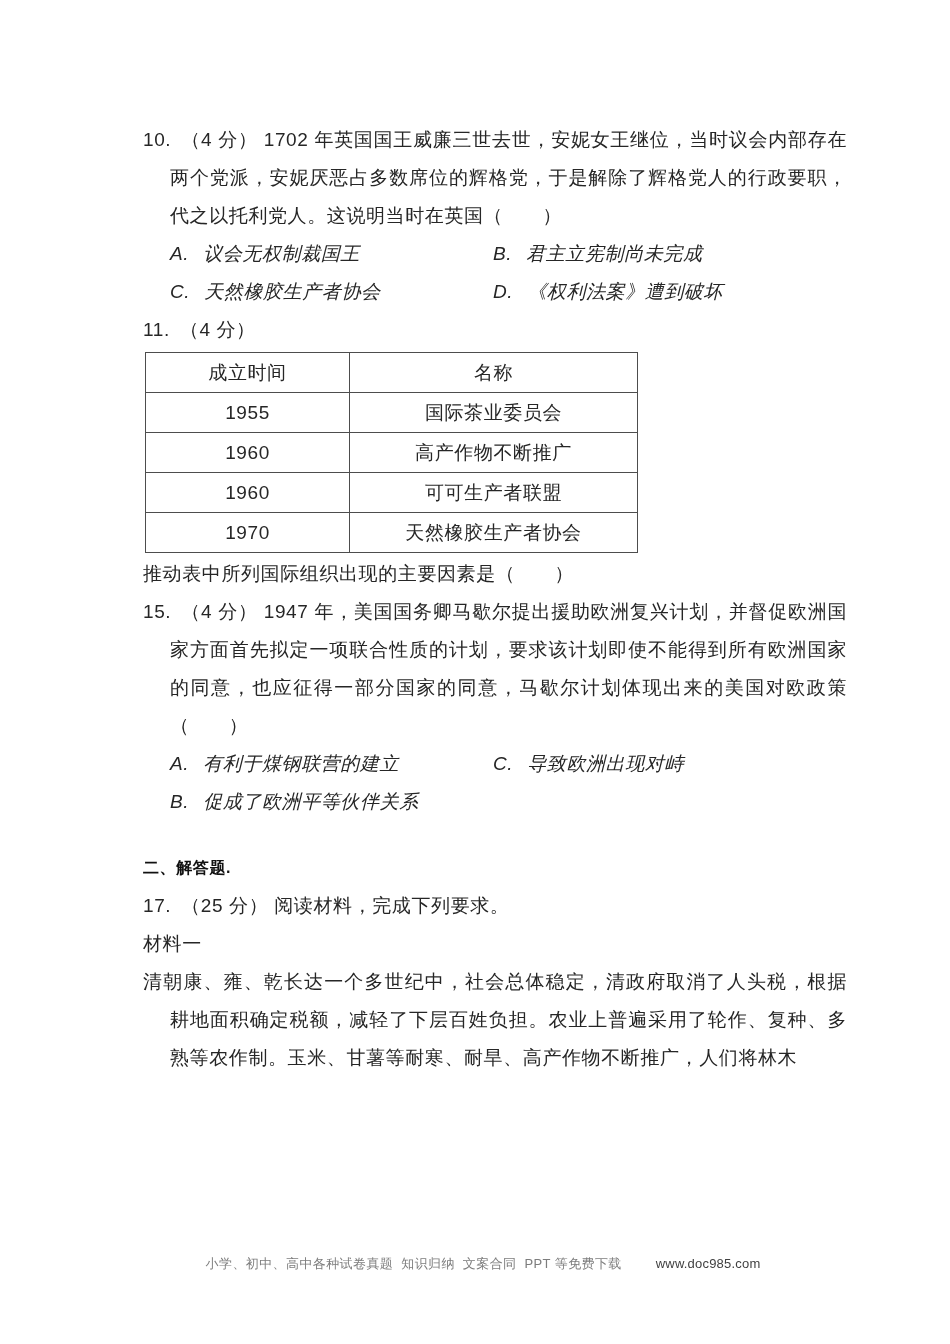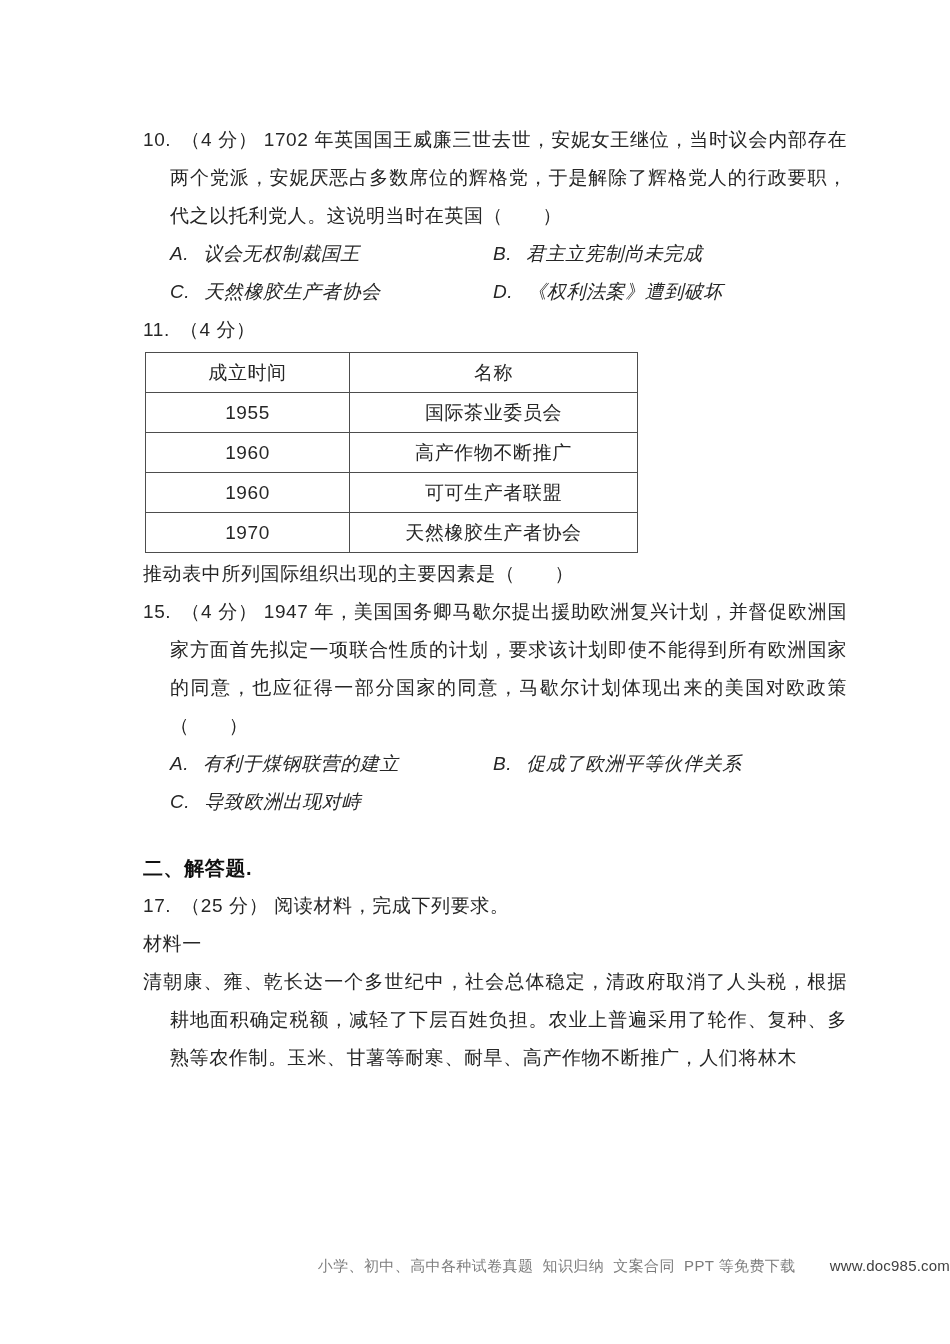--- a/index.html
+++ b/index.html
@@ -65,35 +65,35 @@
     height: 39px;
     text-align: center;
     vertical-align: middle;
     font-weight: normal;
     padding: 0;
   }
   table.q-table .col-time { width: 203px; }
   table.q-table .col-name { width: 287px; }
   .section-heading {
     font-weight: bold;
-    font-size: 20px;
+    font-size: 16px;
     line-height: 38px;
     margin-top: 28px;
     color: #111111;
   }
   .material-label {
     line-height: 38px;
   }
   .footer {
     position: absolute;
     top: 1240px;
     left: 0;
     width: 100%;
-    text-align: right;
-    font-size: 15px;
+    text-align: center;
+    font-size: 13px;
     letter-spacing: 0.4px;
     color: #7d7d7d;
     white-space: pre-wrap;
   }
   .footer .footer-url {
     color: #3f3f3f;
     margin-left: 34px;
     letter-spacing: 0.2px;
   }
 </style>
@@ -156,24 +156,24 @@
 
     <section>
       <div class="hang">
         <span class="qnum">15.</span><span class="score">（4 分）</span><span>1947 年，美国国务卿马歇尔提出援助欧洲复兴计划，并督促欧洲国家方面首先拟定一项联合性质的计划，要求该计划即使不能得到所有欧洲国家的同意，也应征得一部分国家的同意，马歇尔计划体现出来的美国对欧政策（　　）</span>
       </div>
       <div class="opts two-col">
         <div class="opt">
           <span class="opt-label">A.</span><span>有利于煤钢联营的建立</span>
         </div>
         <div class="opt">
-          <span class="opt-label">B.</span><span>促成了欧洲平等伙伴关系</span>
+          <span class="opt-label">C.</span><span>导致欧洲出现对峙</span>
         </div>
         <div class="opt">
-          <span class="opt-label">C.</span><span>导致欧洲出现对峙</span>
+          <span class="opt-label">B.</span><span>促成了欧洲平等伙伴关系</span>
         </div>
       </div>
     </section>
 
     <div class="section-heading">二、解答题.</div>
 
     <section>
       <div class="line">
         <span class="qnum">17.</span><span class="score">（25 分）</span><span>阅读材料，完成下列要求。</span>
       </div>

